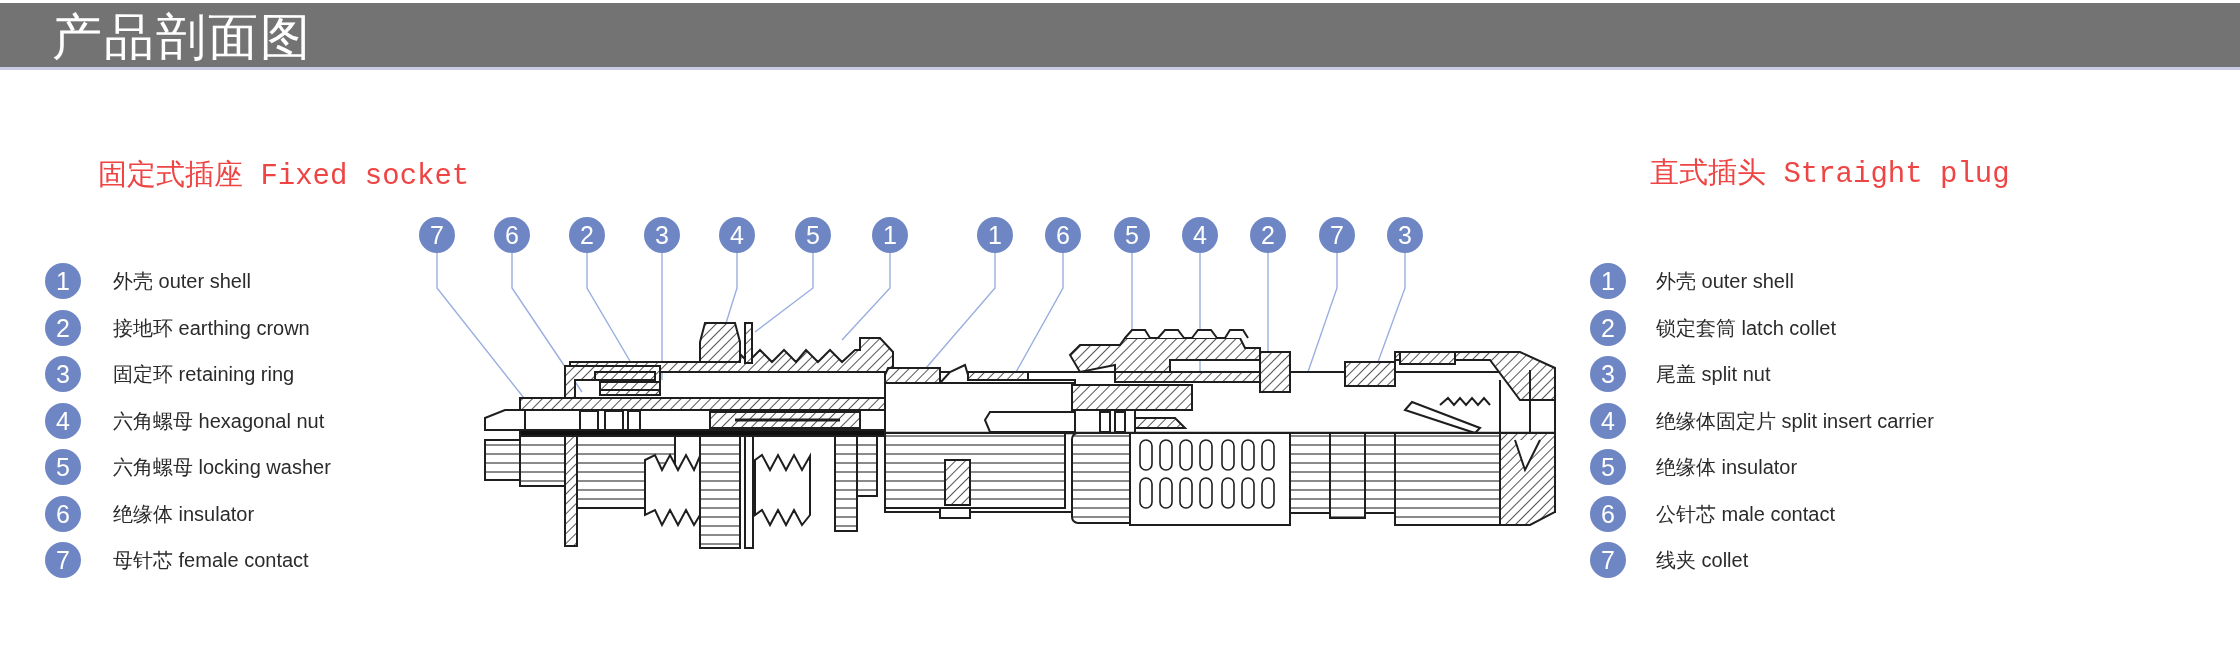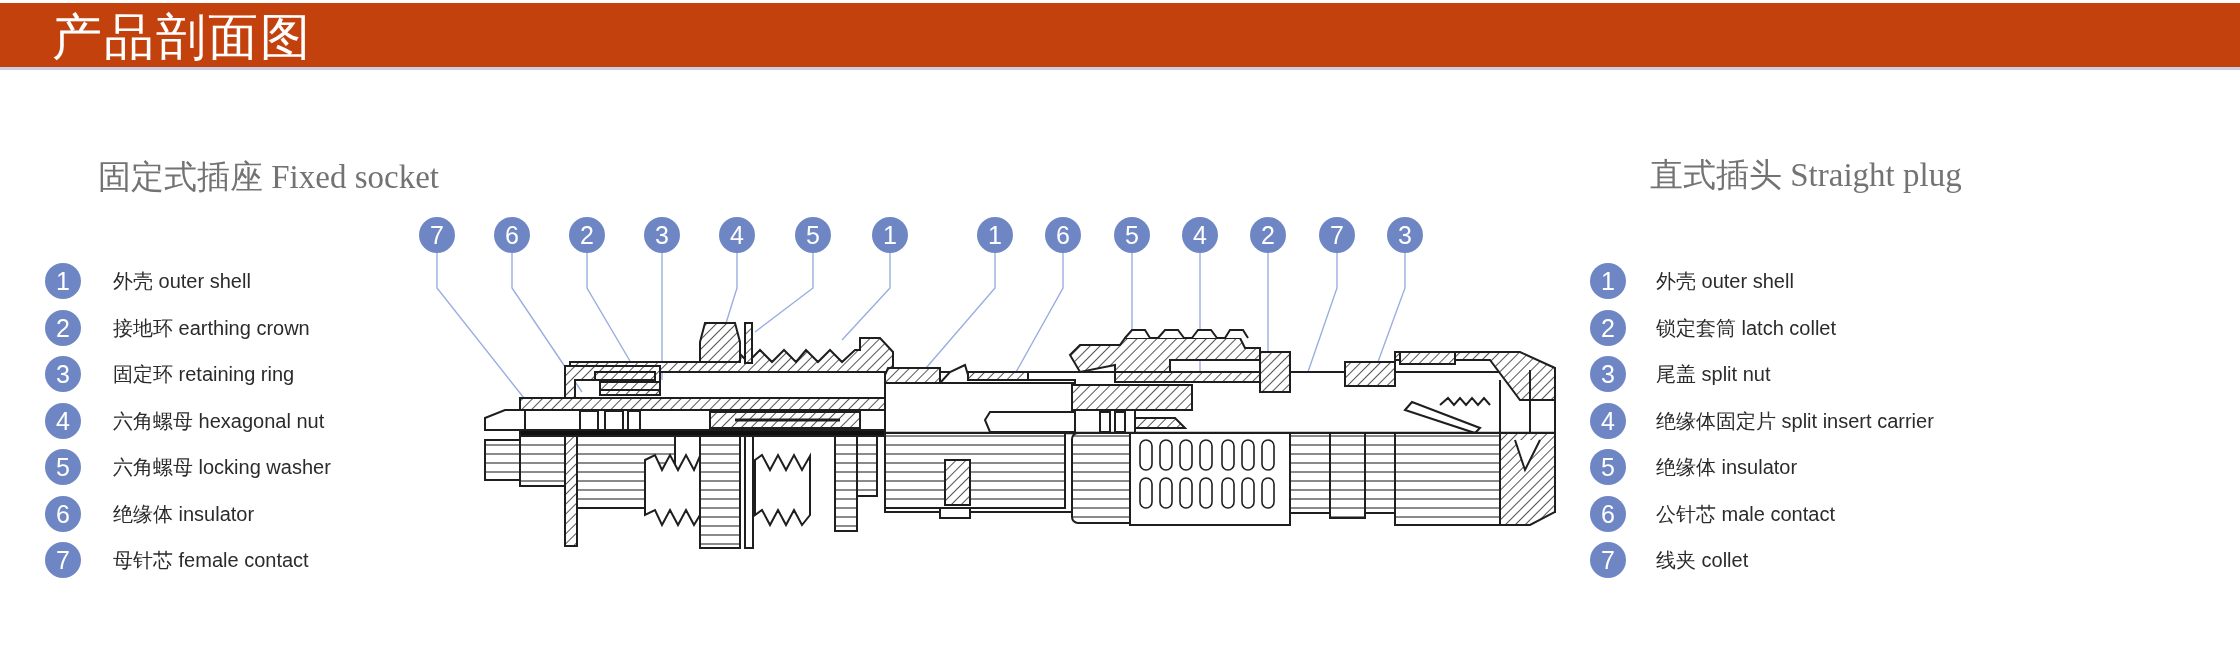--- a/index.html
+++ b/index.html
@@ -4,40 +4,40 @@
 <style>
   html, body { margin: 0; padding: 0; background: #ffffff; }
   body { width: 2240px; height: 651px; position: relative; overflow: hidden;
          font-family: "DejaVu Sans", "Liberation Sans", sans-serif; color: #2b2b2b; }
   .header-band { position: absolute; left: 0; top: 3px; width: 2240px; height: 67px;
                  background: #8b93c8; border-bottom: 3px solid #c9cde6; box-sizing: border-box; }
   .header-cn { position: absolute; left: 52px; top: 4px; font-size: 50px; color: #ffffff;
                letter-spacing: 2px; line-height: 60px; }
   .header-en { position: absolute; left: 380px; top: 11px; font-size: 37px; color: #ffffff;
                font-family: "Liberation Sans", sans-serif; line-height: 45px; letter-spacing: 0.5px; }
-  .section-title { position: absolute; font-size: 33px; line-height: 34px; color: #737373;
-                   font-family: Liberation Serif, serif; white-space: nowrap; }
+  .section-title { position: absolute; font-size: 29px; line-height: 34px; color: #ef4444;
+                   font-family: Liberation Mono, monospace; white-space: nowrap; }
   .legend { position: absolute; }
   .legend-item { position: absolute; left: 0; height: 40px; white-space: nowrap; }
   .badge { position: absolute; left: 0; top: 3px; width: 36px; height: 36px; border-radius: 50%;
            background: #6f86c4; color: #ffffff; font-size: 25px; line-height: 36px; text-align: center;
            font-family: "Liberation Sans", sans-serif; }
   .legend-text { position: absolute; top: 0; font-size: 20px; line-height: 42px; color: #2b2b2b;
                  font-family: "Liberation Sans", "DejaVu Sans", sans-serif; }
   .legend-left .legend-text { left: 68px; }
   .legend-right .legend-text { left: 66px; }
   .callout { position: absolute; width: 36px; height: 36px; border-radius: 50%; background: #6f86c4;
              color: #ffffff; font-size: 25px; line-height: 36px; text-align: center;
              font-family: "Liberation Sans", sans-serif; transform: translate(-50%, -50%); }
   svg.drawing { position: absolute; left: 0; top: 0; width: 2240px; height: 651px; }
 </style>
 </head>
 <body>
 
-<div class="header-band" style="background: #c2410c;">
+<div class="header-band" style="background: #737373;">
   <span class="header-cn">产品剖面图</span>
 </div>
 
 <div class="section-title" style="left:98px; top:160px;">固定式插座 Fixed socket</div>
 <div class="section-title" style="left:1650px; top:158px;">直式插头 Straight plug</div>
 
 <div class="legend legend-left" style="left:45px; top:260px;">
   <div class="legend-item" style="top:0px;">
     <span class="badge" style="background: rgb(111, 134, 196);">1</span>
     <span class="legend-text">外壳 outer shell</span>

